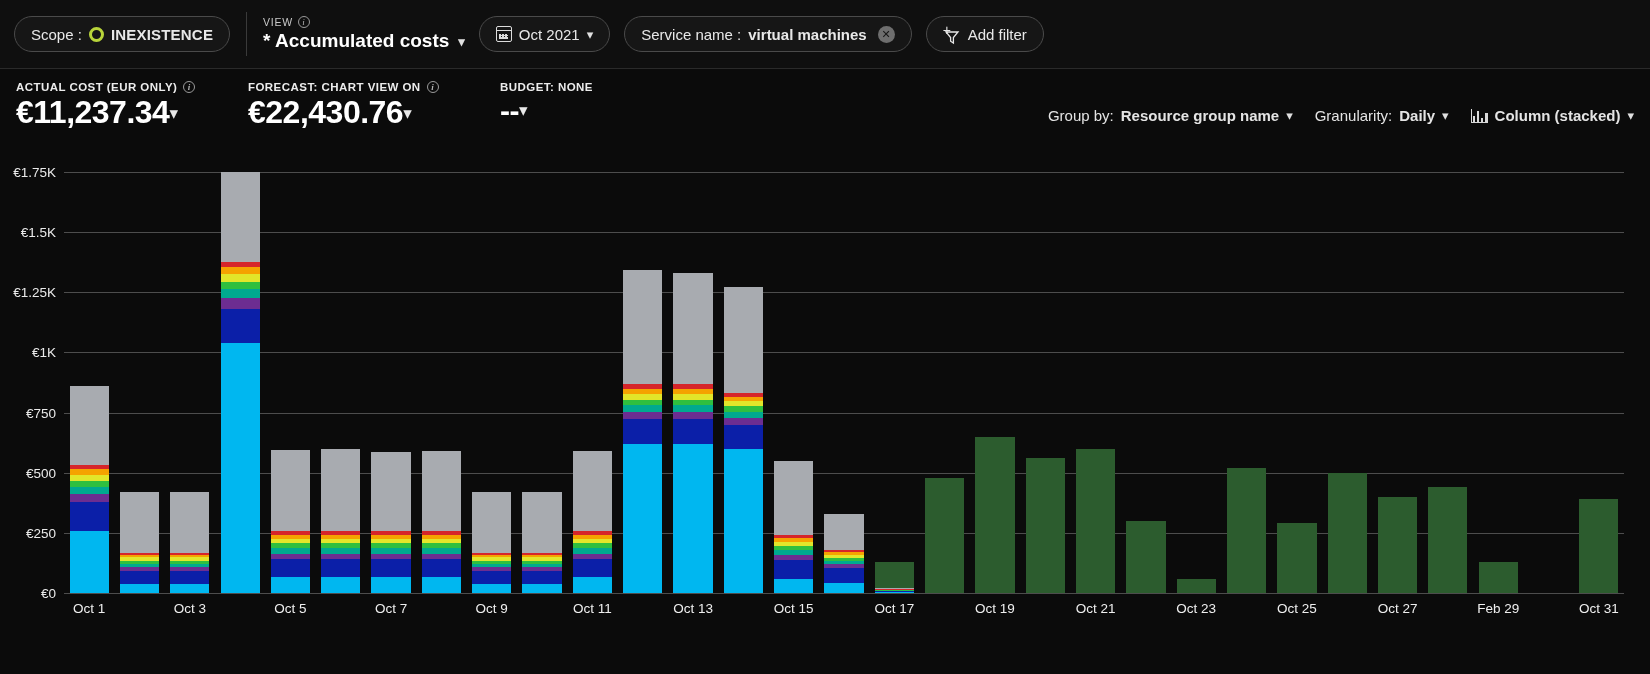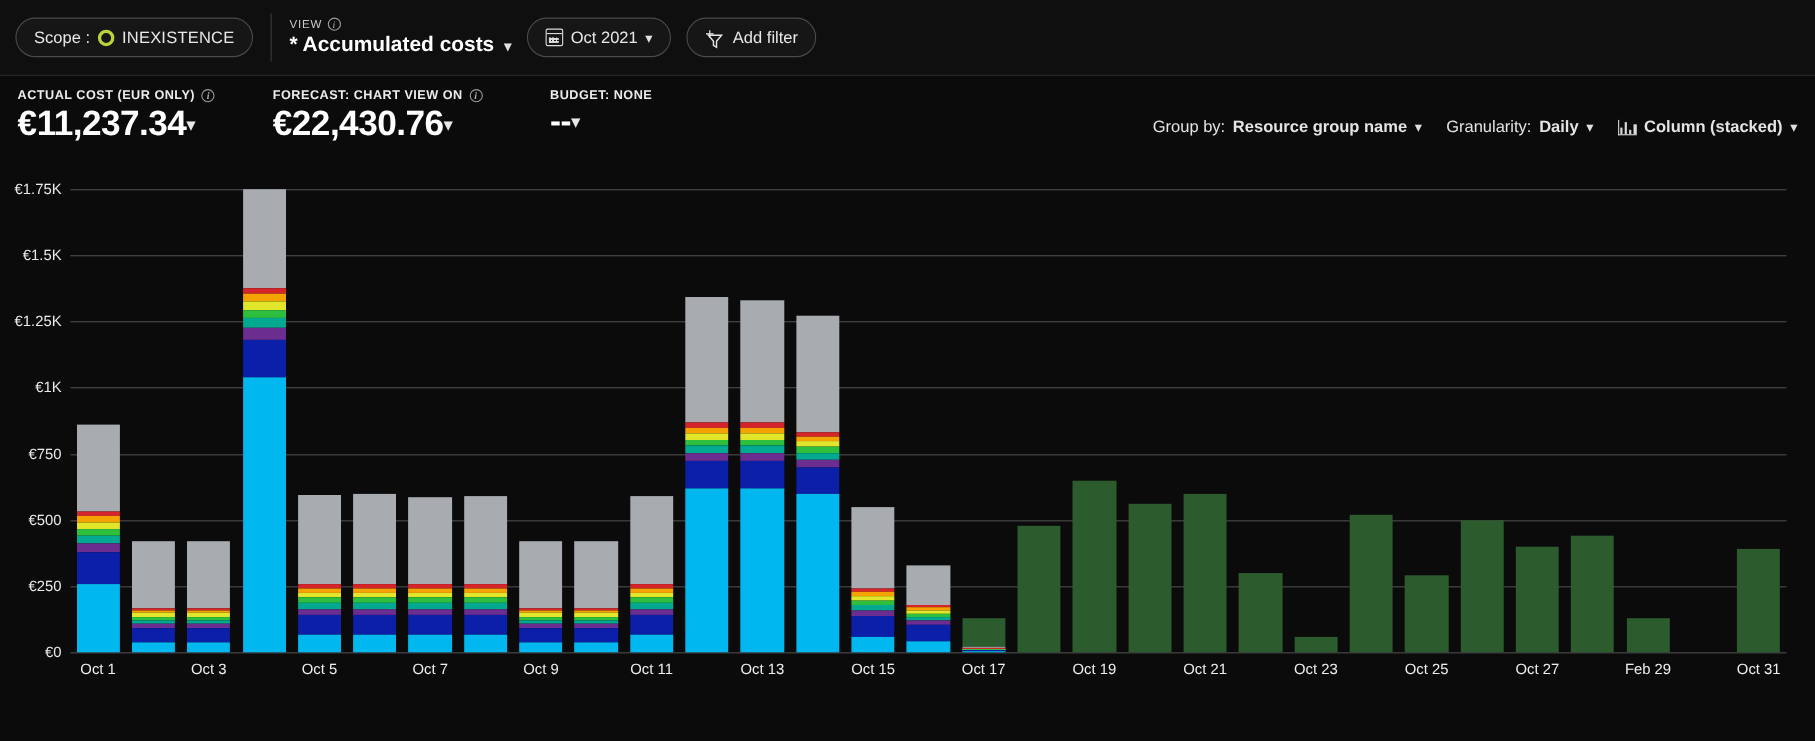--- a/index.html
+++ b/index.html
@@ -40,21 +40,21 @@
     background: #3a3a3a;
     margin: 0 16px;
   }
 
   .ring-icon {
     width: 15px; height: 15px;
     border-radius: 50%;
     border: 3.5px solid #b8d43a;
     display: inline-block;
   }
-  .scope-name { font-weight: normal; letter-spacing: .2px; }
+  .scope-name { font-weight: bold; letter-spacing: .2px; }
 
   #view-block { display: flex; flex-direction: column; justify-content: center; margin-right: 14px; }
   .view-cap {
     font-size: 10.5px;
     letter-spacing: .75px;
     color: #c9c9c9;
     display: flex; align-items: center; gap: 5px;
     margin-bottom: 2px;
   }
   #view-value {
@@ -243,20 +243,25 @@
       <span class="chev">▾</span>
     </div>
   </div>
 
   <div class="pill" style="margin-right:14px;">
     <span class="cal-icon"></span>
     <span>Oct 2021</span>
     <span class="chev">▾</span>
   </div>
 
+  <div class="pill" style="margin-right:14px;">
+    <span>Service name  :</span>
+    <span class="chip-val">virtual machines</span>
+    <span class="remove-chip">✕</span>
+  </div>
 
   <div class="pill">
     <span class="funnel-wrap">
       <span class="funnel-plus">+</span>
       <svg width="18" height="17" viewBox="0 0 18 17" style="position:absolute;left:1px;top:3px;">
         <polygon points="2,3 14,3 9.4,8.6 9.4,14 6.6,12.2 6.6,8.6" fill="none" stroke="#e6e6e6" stroke-width="1.3"></polygon>
       </svg>
     </span>
     <span>Add filter</span>
   </div>

